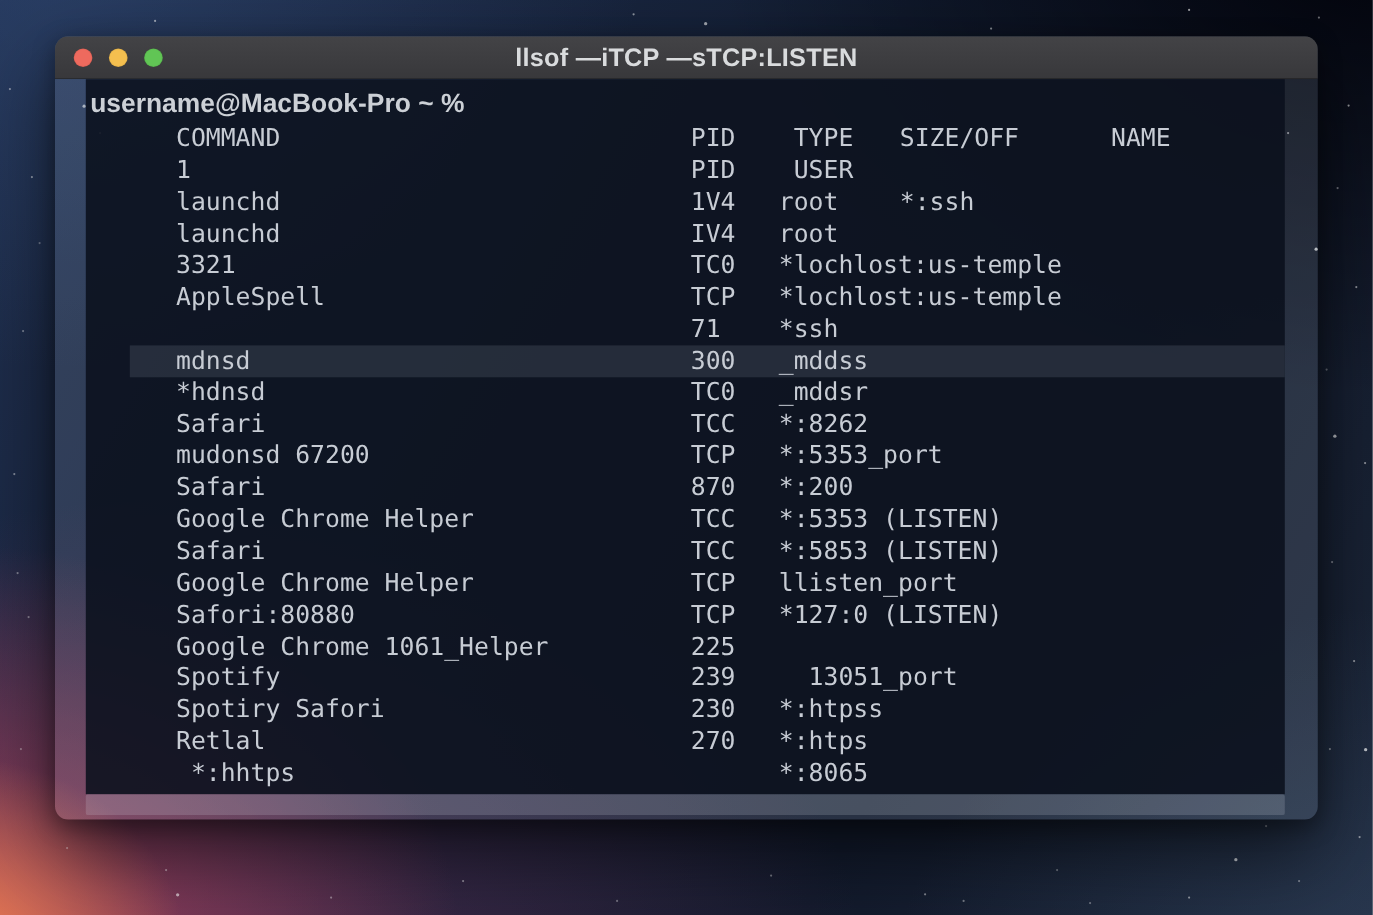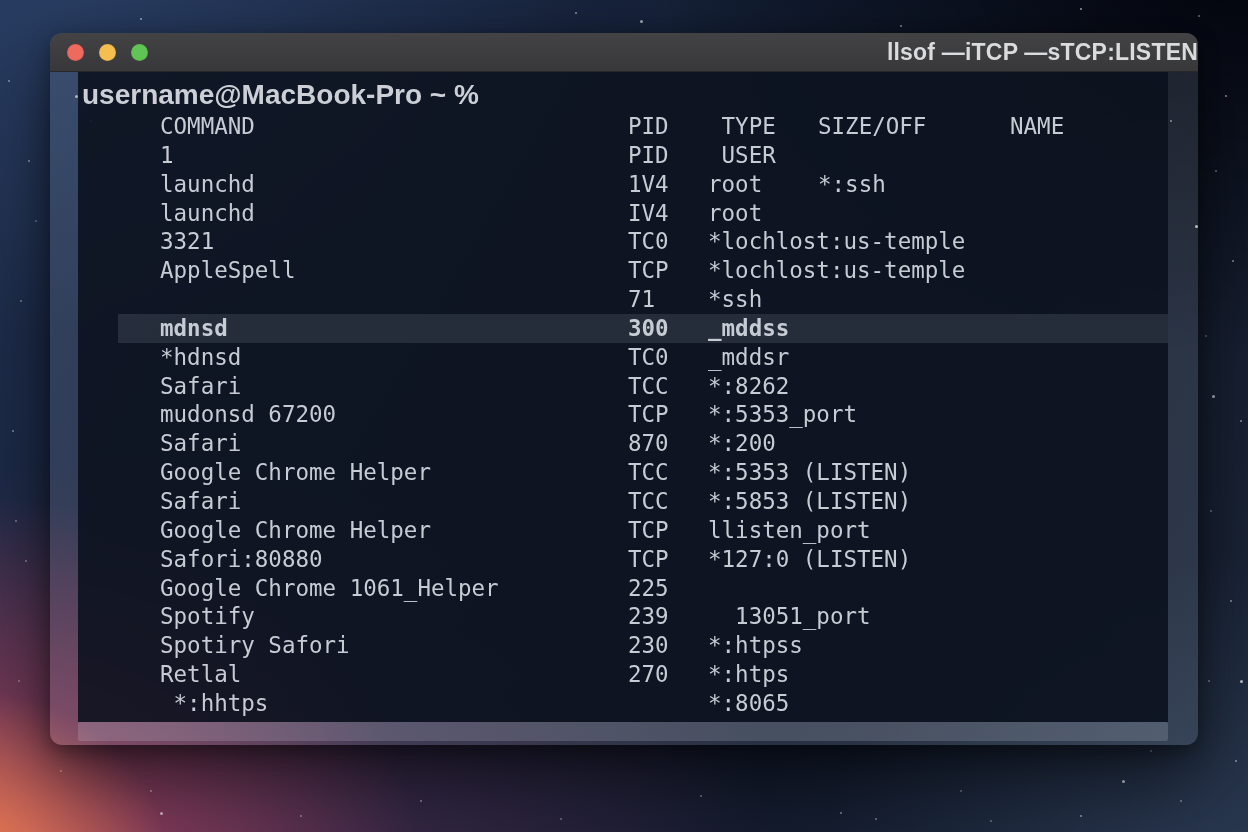--- a/index.html
+++ b/index.html
@@ -59,53 +59,53 @@
     background:rgba(195,205,225,0.13);
     box-shadow:0 30px 70px rgba(0,0,0,0.55), 0 6px 20px rgba(0,0,0,0.35);
   }
   .titlebar {
     position:absolute; top:0; left:0; right:0; height:39px;
     background:linear-gradient(#434346, #38383b);
     border-bottom:1px solid #28282a;
     border-radius:12px 12px 0 0;
   }
   .title {
-    width:100%; text-align:right; line-height:39px;
+    width:100%; text-align:center; line-height:39px;
     font-size:23px; font-weight:600; color:#d9dbdd;
     letter-spacing:0.2px;
   }
   .lights { position:absolute; left:17px; top:11px; display:flex; gap:15px; }
   .light { width:17px; height:17px; border-radius:50%; display:inline-block;
            box-shadow: inset 0 0 1px rgba(0,0,0,.35); }
   .red    { background:#ee6a5e; }
   .yellow { background:#f4bf4f; }
   .green  { background:#61c555; }
 
   
   .screen {
     position:absolute; top:39px; left:28px; right:30px; bottom:23px;
     background:rgba(10,16,28,0.88);
     overflow:hidden;
   }
   .prompt {
     margin:8px 0 2px 4px;
     font-family:"Liberation Sans", sans-serif;
-    font-size:28px; font-weight:600; line-height:30px;
+    font-size:24px; font-weight:600; line-height:30px;
     color:#ccd0d6;
   }
   .table { font-family:"DejaVu Sans Mono", monospace; font-size:22.5px; color:#c7ccd4;margin-left:40px; }
   .row {
     display:grid;
     grid-template-columns:468px 80px 110px 192px 1fr;
     padding-left:42px;
     height:28.85px; line-height:28.85px;
     white-space:pre;
   }
   .row .c { overflow:visible; }
-  .row.hl { background:rgba(205,220,240,0.12);font-weight:bold; }
+  .row.hl { background:rgba(205,220,240,0.12); }
 
   .bottombar {
     position:absolute; left:28px; right:30px; bottom:4px; height:19px;
     background:rgba(215,222,235,0.18);
     border-radius:2px;
   }
 </style>
 </head>
 <body>
 

